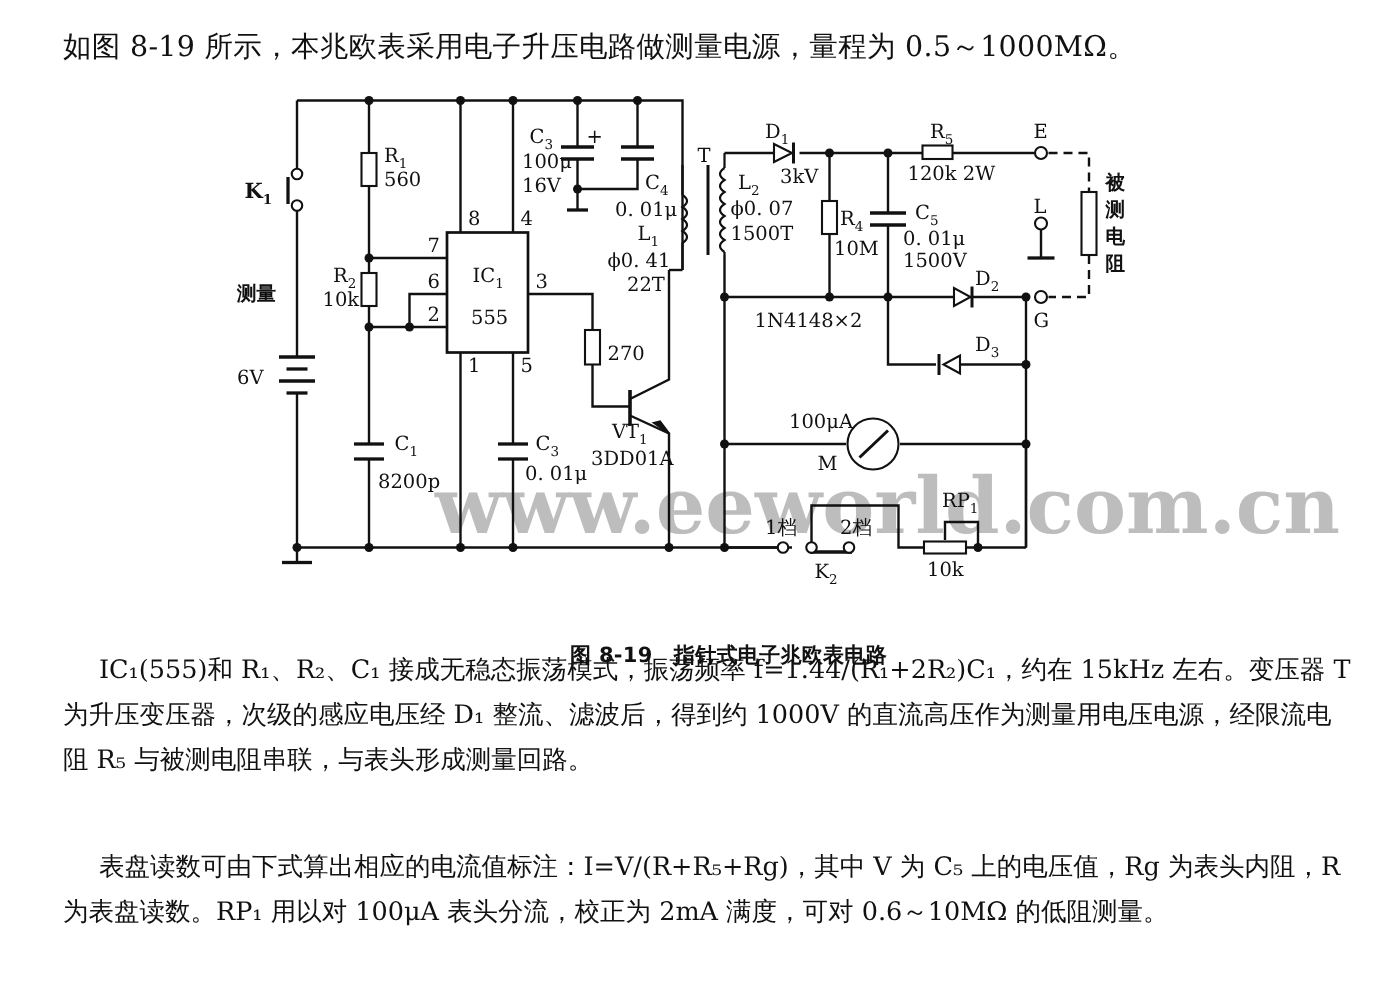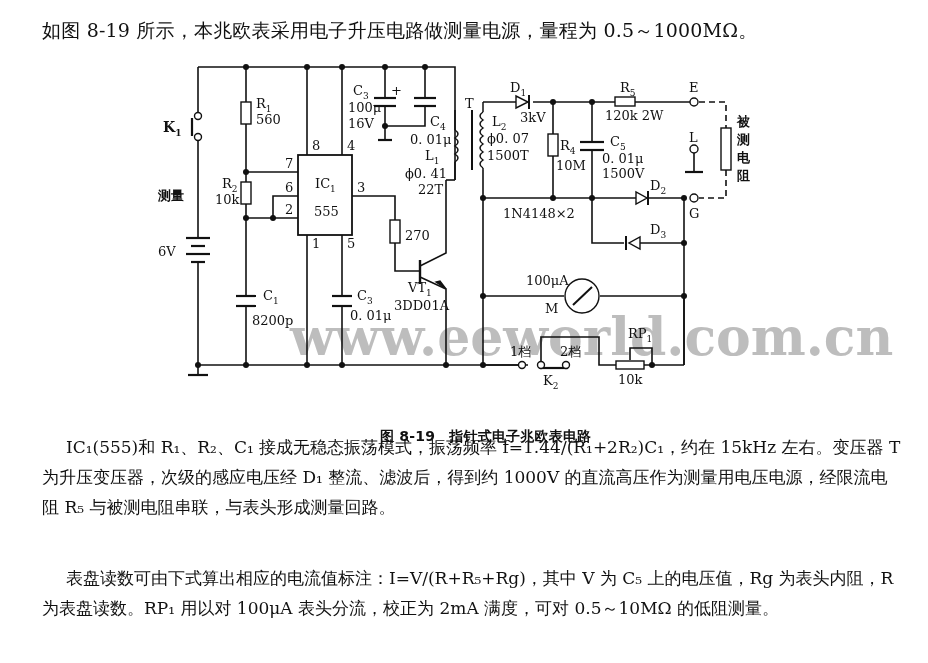--- a/index.html
+++ b/index.html
@@ -271,13 +271,13 @@
     <text class="lbl" x="510" y="356">1档</text>
     <text class="lbl" x="560" y="356">2档</text>
     <text class="lbl" x="543" y="385"><tspan>K</tspan><tspan class="sub" dy="4">2</tspan></text>
     <text class="lbl" x="628" y="338"><tspan>RP</tspan><tspan class="sub" dy="4">1</tspan></text>
     <text class="lbl" x="618" y="384">10k</text>
   </g>
 </svg>
 
 <div class="txt" id="caption">图 8-19　指针式电子兆欧表电路</div>
 <div class="para" id="p1">IC₁(555)和 R₁、R₂、C₁ 接成无稳态振荡模式，振荡频率 f=1.44/(R₁+2R₂)C₁，约在 15kHz 左右。变压器 T 为升压变压器，次级的感应电压经 D₁ 整流、滤波后，得到约 1000V 的直流高压作为测量用电压电源，经限流电阻 R₅ 与被测电阻串联，与表头形成测量回路。</div>
-<div class="para" id="p2">表盘读数可由下式算出相应的电流值标注：I=V/(R+R₅+Rg)，其中 V 为 C₅ 上的电压值，Rg 为表头内阻，R 为表盘读数。RP₁ 用以对 100μA 表头分流，校正为 2mA 满度，可对 0.5～10MΩ 的低阻测量。</div>
+<div class="para" id="p2">表盘读数可由下式算出相应的电流值标注：I=V/(R+R₅+Rg)，其中 V 为 C₅ 上的电压值，Rg 为表头内阻，R 为表盘读数。RP₁ 用以对 100μA 表头分流，校正为 2mA 满度，可对 0.6～10MΩ 的低阻测量。</div>
 
 </body></html>

